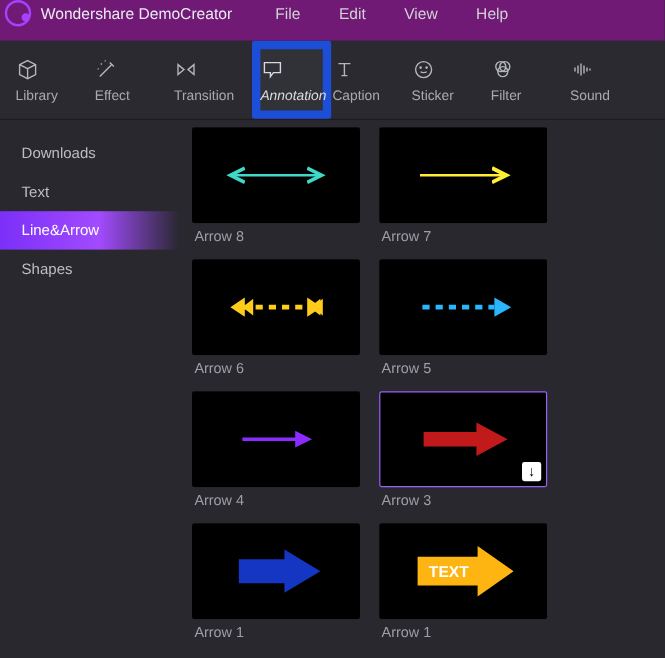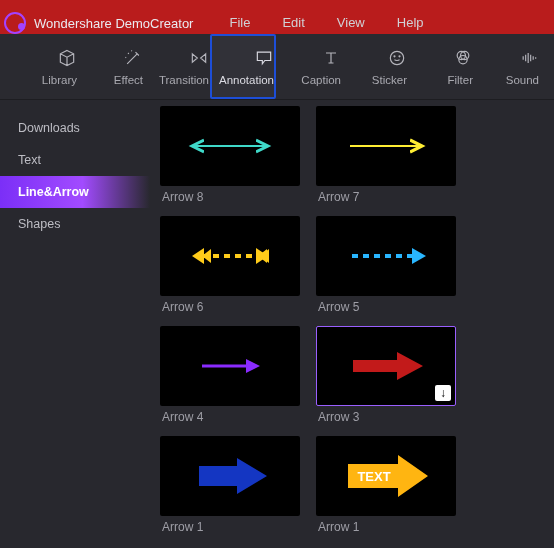--- a/index.html
+++ b/index.html
@@ -4,56 +4,56 @@
 <style>
   * { box-sizing: border-box; margin: 0; padding: 0; }
   body {
     width: 554px; height: 548px; overflow: hidden;
     background: #28282e;
     font-family: "Segoe UI", Arial, sans-serif;
     color: #c8c8cc;
     font-size: 13px;
   }
   .menubar {
-    display: flex; align-items: flex-end; height: 34px;
+    display: flex; align-items: flex-start; height: 34px;
     padding: 0 8px 0 4px; gap: 4px;
-    background: #b91c1c;
+    background: #701a75;
   }
   .logo-group { display: flex; align-items: center; gap: 8px; margin-right: 18px; }
   .logo-icon {
     width: 22px; height: 22px; border-radius: 50%;
     border: 2.4px solid #a442ff; position: relative;
     background: transparent;
   }
   .logo-icon::after{
     content:""; position:absolute; right:-1px; bottom:2px;
     width:7px; height:7px; background:#a442ff; border-radius:50%;
   }
   .app-title { color:#eaeaf0; font-size:13px; }
   .menu-item { padding: 4px 14px; color:#d0d0d5; cursor: default; }
   .toolbar {
     display:flex; align-items:stretch; height:66px;
     background:#2a2a30; border-bottom:1px solid #1d1d21;
     padding: 0 12px;
   }
   .tool {
-    width:66px; display:flex; flex-direction:column; align-items:flex-end; justify-content:center;
+    width:66px; display:flex; flex-direction:column; align-items:flex-start; justify-content:center;
     gap:6px; color:#a9a9b0; font-size:11.5px;
     border:1px solid transparent; border-radius:2px;
   }
-  .tool.active { border:2px solid #1d4ed8; background:#313138; color:#dcdce3;}
+  .tool.active { border:7px solid #1d4ed8; background:#313138; color:#dcdce3;font-style:italic;}
   .tool-icon { width:20px; height:20px; display:flex; align-items:center; justify-content:center;}
   .tool-icon svg { stroke:#b5b5bc; fill:none; stroke-width:1.4;}
   .tool.active .tool-icon svg { stroke:#d8d8e0;}
   .main { display:flex; height: calc(548px - 34px - 66px); }
   .sidebar { width:150px; padding:12px 0 0 0; background:#28282e;}
   .side-item { padding:9px 18px; color:#bdbdc4; font-size:12.5px; cursor:default;}
   .side-item.active {
     background: linear-gradient(90deg,#7b2ff7 0%, #a24bff 55%, rgba(40,40,46,0) 100%);
-    color:#ffffff; font-weight:700;
+    color:#ffffff; font-weight:400;
   }
   .gallery {
     flex:1; padding: 6px 10px 10px 10px; overflow:auto;
     display:grid; grid-template-columns: repeat(2, 140px); grid-auto-rows: auto;
     gap: 4px 16px; align-content:start;
   }
   .cell { width:145px; }
   .thumb {
     width:140px; height:80px; background:#000; border-radius:2px;
     display:flex; align-items:center; justify-content:center; position:relative;

